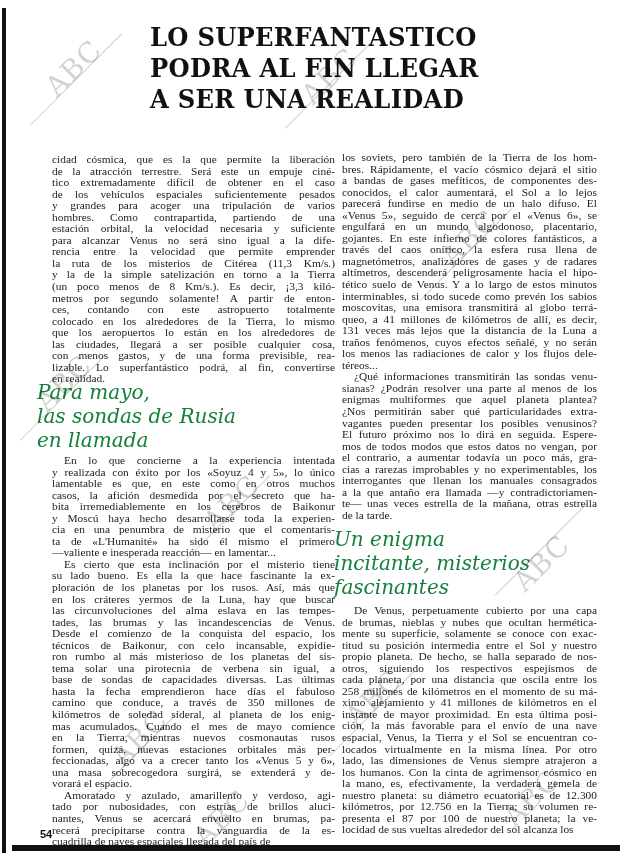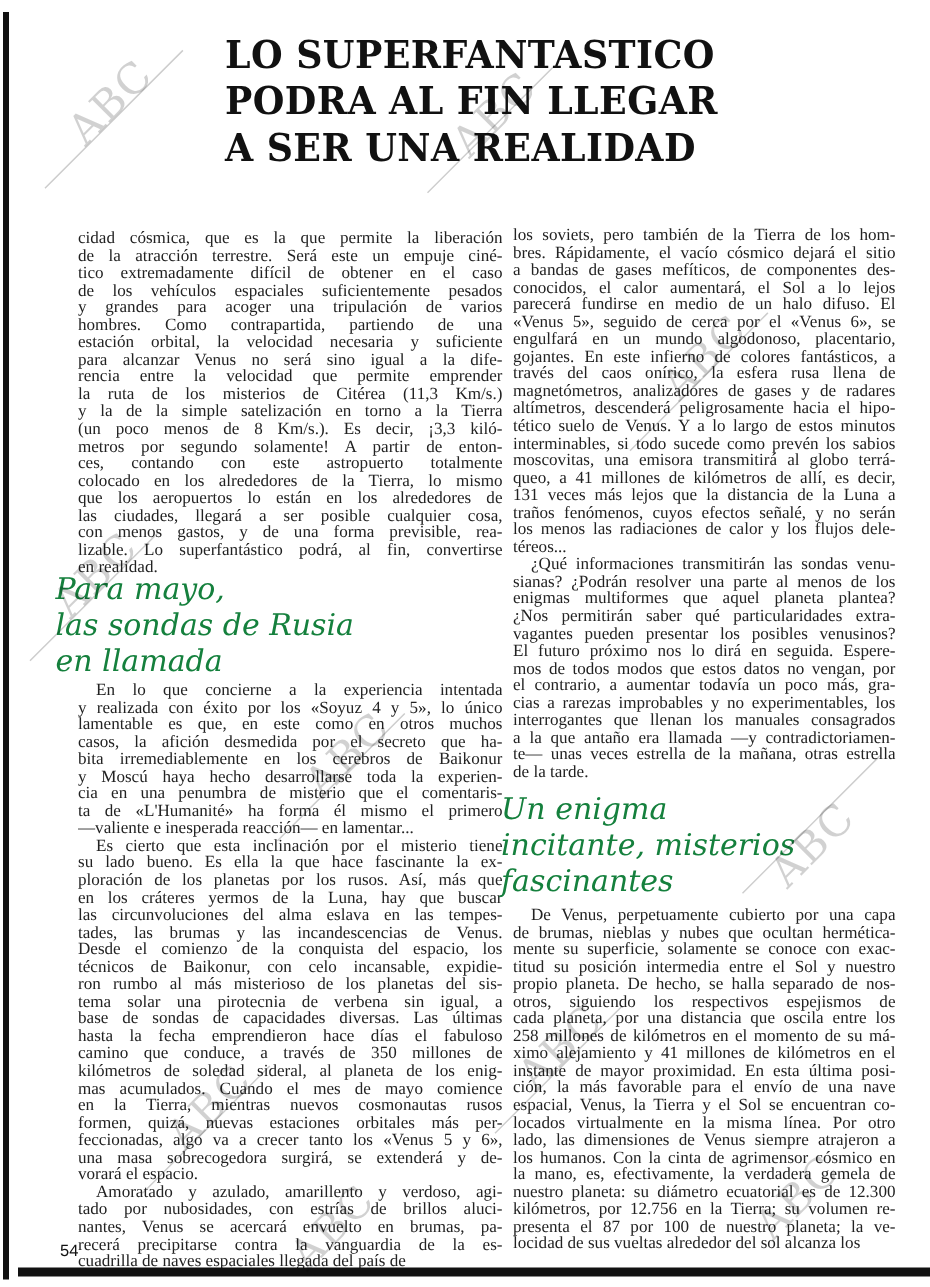--- a/index.html
+++ b/index.html
@@ -13,21 +13,21 @@
     line-height: 11.55px; text-align: justify; color: #222; }
   .col .line { display: block; white-space: nowrap; text-align: justify; text-align-last: justify; overflow: hidden; }
   .col .line.last { text-align-last: left; }
   .col-left { left: 52px; top: 154px; width: 283px; }
   .col-right { left: 342px; top: 152px; width: 255px; }
   .subhead { font-family: "DejaVu Serif", serif; font-style: italic; font-size: 20px;
     line-height: 24px; color: #15803d; margin: 0; }
   .sub1 { position: absolute; left: 37px; top: 380px; }
   .sub2 { position: absolute; left: 334px; top: 527px; }
   .page-number { position: absolute; left: 40px; top: 828px; font-family: "Liberation Sans", sans-serif;
-    font-weight: normal; font-size: 11px; color: #111; }
+    font-weight: bold; font-size: 11px; color: #111; }
   .bottom-rule { position: absolute; left: 12px; top: 845px; width: 608px; height: 6px; background: #111; }
   .watermark { position: absolute; font-family: "DejaVu Serif", serif; font-size: 28px; color: rgba(0,0,0,0.18);
     transform: rotate(-45deg); transform-origin: left bottom; white-space: nowrap; letter-spacing: 1px; }
   .wm-line { position: absolute; height: 1px; background: rgba(0,0,0,0.2); transform-origin: left center; transform: rotate(-45deg); }
 </style>
 </head>
 <body>
 
 <div class="left-rule"></div>
 
@@ -70,21 +70,21 @@
 
 <div class="col col-left" style="top:455px;" id="left-body">
     <div>
       <span class="line" style="padding-left: 12px;">En lo que concierne a la experiencia intentada</span>
       <span class="line">y realizada con éxito por los «Soyuz 4 y 5», lo único</span>
       <span class="line">lamentable es que, en este como en otros muchos</span>
       <span class="line">casos, la afición desmedida por el secreto que ha-</span>
       <span class="line">bita irremediablemente en los cerebros de Baikonur</span>
       <span class="line">y Moscú haya hecho desarrollarse toda la experien-</span>
       <span class="line">cia en una penumbra de misterio que el comentaris-</span>
-      <span class="line">ta de «L'Humanité» ha forma él mismo el primero</span>
+      <span class="line">ta de «L'Humanité» ha sido él mismo el primero</span>
       <span class="line last">—valiente e inesperada reacción— en lamentar...</span>
     </div>
     <div>
       <span class="line" style="padding-left: 12px;">Es cierto que esta inclinación por el misterio tiene</span>
       <span class="line">su lado bueno. Es ella la que hace fascinante la ex-</span>
       <span class="line">ploración de los planetas por los rusos. Así, más que</span>
       <span class="line">en los cráteres yermos de la Luna, hay que buscar</span>
       <span class="line">las circunvoluciones del alma eslava en las tempes-</span>
       <span class="line">tades, las brumas y las incandescencias de Venus.</span>
       <span class="line">Desde el comienzo de la conquista del espacio, los</span>

